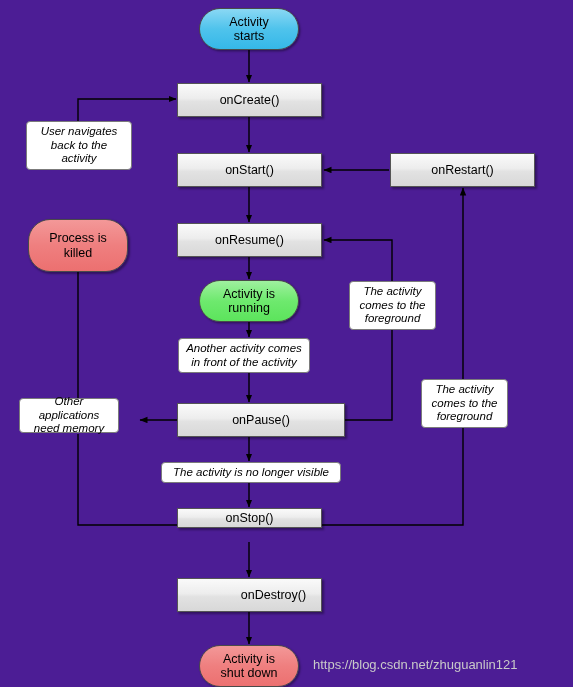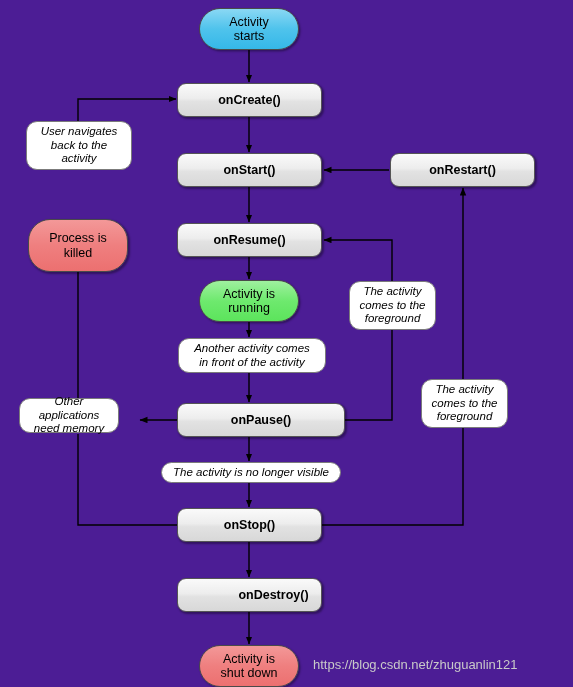--- a/index.html
+++ b/index.html
@@ -23,22 +23,21 @@
     justify-content: center;
     text-align: center;
     font-size: 12.5px;
     color: #000000;
     line-height: 1.15;
     border: 1px solid #555555;
     box-shadow: 1.5px 1.5px 2px rgba(0,0,0,0.35);
   }
   .rect {
     background: linear-gradient(to bottom, #fafafa 0%, #ededed 45%, #e2e2e2 55%, #d8d8d8 100%);
-    border-radius: 9px;
-    font-weight: bold;
+    border-radius: 0;
   }
   .pill {
     border-radius: 22px;
   }
   .pill-blue {
     background: linear-gradient(to bottom, #8ad8f4 0%, #4fc3ec 50%, #35b8e8 100%);
     border-color: #4a4a4a;
   }
   .pill-green {
     background: linear-gradient(to bottom, #9ff09f 0%, #6ee96e 50%, #5ce45c 100%);
@@ -54,21 +53,21 @@
     display: flex;
     align-items: center;
     justify-content: center;
     text-align: center;
     font-size: 11.5px;
     font-style: italic;
     color: #000000;
     line-height: 1.2;
     background: #ffffff;
     border: 1px solid #7b7b7b;
-    border-radius: 11px;
+    border-radius: 4px;
     padding: 2px 4px;
   }
   .watermark {
     position: absolute;
     font-size: 13px;
     color: #c9c9c9;
     font-family: "Liberation Sans", sans-serif;
     white-space: nowrap;
   }
   svg.edges {
@@ -155,21 +154,21 @@
 
   <div class="node pill pill-green" style="left:199px;top:280px;width:100px;height:42px;">
     <span class="lbl">Activity is
 running</span>
   </div>
 
   <div class="node rect" style="left:177px;top:403px;width:168px;height:34px;">
     <span class="lbl">onPause()</span>
   </div>
 
-  <div class="node rect" style="left:177px;top:508px;width:145px;height:34px;">
+  <div class="node rect" style="left:177px;top:508px;width:145px;height:20px;">
     <span class="lbl">onStop()</span>
   </div>
 
   <div class="node rect" style="left:177px;top:578px;width:145px;height:34px;padding-left:48px;">
     <span class="lbl">onDestroy()</span>
   </div>
 
   <div class="node pill pill-red" style="left:199px;top:645px;width:100px;height:42px;">
     <span class="lbl">Activity is
 shut down</span>
@@ -180,21 +179,21 @@
 back to the
 activity</span>
   </div>
 
   <div class="note" style="left:349px;top:281px;width:87px;height:49px;">
     <span class="lbl">The activity
 comes to the
 foreground</span>
   </div>
 
-  <div class="note" style="left:178px;top:338px;width:148px;height:35px;">
+  <div class="note" style="left:178px;top:338px;width:132px;height:35px;">
     <span class="lbl">Another activity comes
 in front of the activity</span>
   </div>
 
   <div class="note" style="left:421px;top:379px;width:87px;height:49px;">
     <span class="lbl">The activity
 comes to the
 foreground</span>
   </div>
 

